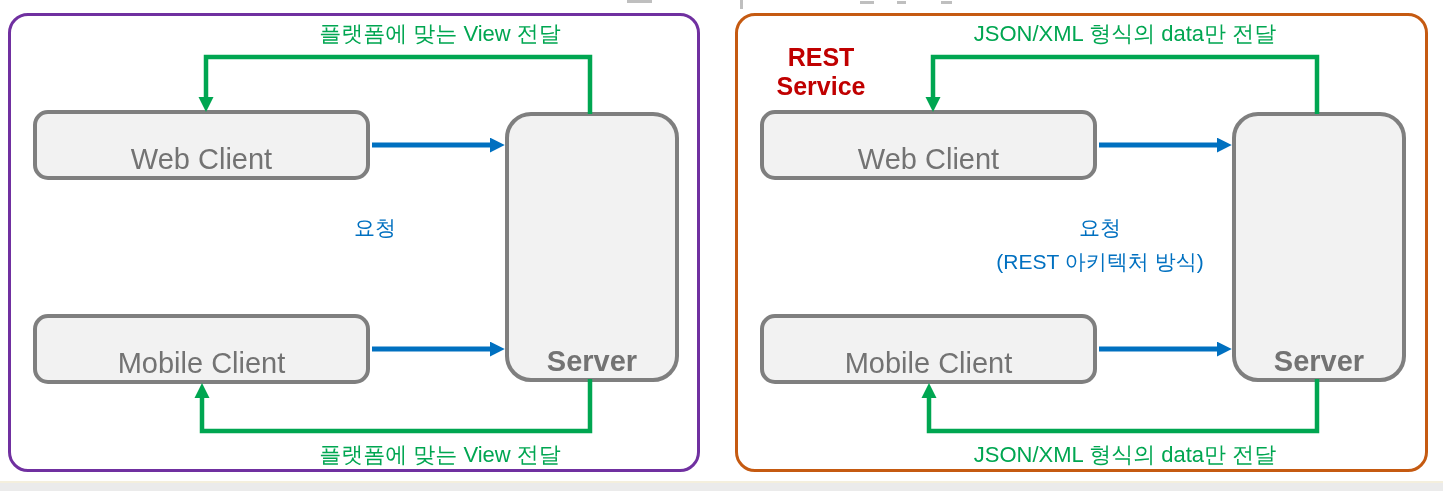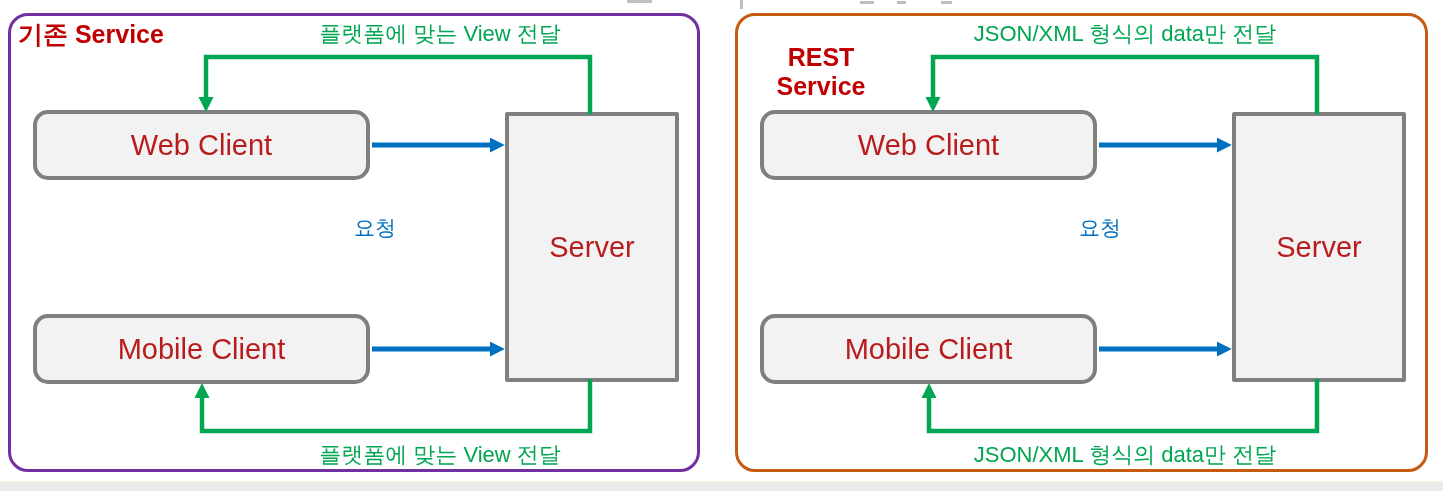--- a/index.html
+++ b/index.html
@@ -22,24 +22,24 @@
   .green-label{
     position:absolute;color:var(--green);font-size:22px;text-align:center;width:400px;
     white-space:nowrap;
   }
   .blue-label{
     position:absolute;color:var(--blue);font-size:21px;text-align:center;width:300px;
     line-height:34px;white-space:nowrap;
   }
   .node{
     position:absolute;background:var(--box-fill);border:4px solid var(--box-border);
-    border-radius:15px;box-sizing:border-box;display:flex;align-items:center;justify-content:center;
-    color:#b91c1c;font-size:29px;
+    border-radius:15px;box-sizing:border-box;display:flex;align-items:flex-end;justify-content:center;
+    color:#737373;font-size:29px;
   }
-  .node.server{border-radius:2px;}
+  .node.server{border-radius:26px;font-weight:bold;}
   #arrow-layer{position:absolute;left:0;top:0;pointer-events:none;}
   .green-line{stroke:var(--green);stroke-width:4.5;fill:none;}
   .blue-line{stroke:var(--blue);stroke-width:5;fill:none;}
   .green-head{fill:var(--green);}
   .blue-head{fill:var(--blue);}
   .top-artifact{position:absolute;background:#bfbfbf;}
   #footer-accent{position:absolute;left:0;top:481px;width:1443px;height:2px;background:#f4efdd;}
   #footer-strip{position:absolute;left:0;top:483px;width:1443px;height:8px;background:#ebebeb;}
 </style>
 </head>
@@ -48,21 +48,20 @@
 <div id="page">
 
   <div class="top-artifact" style="left:627px;top:0;width:25px;height:3px;"></div>
   <div class="top-artifact" style="left:740px;top:0;width:3px;height:9px;"></div>
   <div class="top-artifact" style="left:860px;top:1px;width:14px;height:3px;"></div>
   <div class="top-artifact" style="left:897px;top:1px;width:9px;height:3px;"></div>
   <div class="top-artifact" style="left:941px;top:1px;width:11px;height:3px;"></div>
 
   <div id="panel-legacy" class="panel"></div>
 
-  <div id="title-legacy" class="panel-title">기존 Service</div>
 
   <div class="green-label" style="left:240px;top:19px;">플랫폼에 맞는 View 전달</div>
 
   <div class="node" style="left:33px;top:110px;width:337px;height:70px;">
     <span>Web Client</span>
   </div>
 
   <div class="node" style="left:33px;top:314px;width:337px;height:70px;">
     <span>Mobile Client</span>
   </div>
@@ -91,20 +90,21 @@
   <div class="node" style="left:760px;top:314px;width:337px;height:70px;">
     <span>Mobile Client</span>
   </div>
 
   <div class="node server" style="left:1232px;top:112px;width:174px;height:270px;">
     <span>Server</span>
   </div>
 
   <div class="blue-label" style="left:950px;top:211px;">
     <div>요청</div>
+    <div>(REST 아키텍처 방식)</div>
   </div>
 
   <div class="green-label" style="left:925px;top:440px;">JSON/XML 형식의 data만 전달</div>
 
   <svg id="arrow-layer" width="1443" height="491" viewBox="0 0 1443 491">
     <defs>
       <marker id="head-green" markerUnits="strokeWidth" markerWidth="3.4" markerHeight="3.4" viewBox="0 0 10 10" refX="1.5" refY="5" orient="auto">
         <path class="green-head" d="M0,0 L10,5 L0,10 z"></path>
       </marker>
       <marker id="head-blue" markerUnits="strokeWidth" markerWidth="3" markerHeight="3" viewBox="0 0 10 10" refX="1.5" refY="5" orient="auto">

